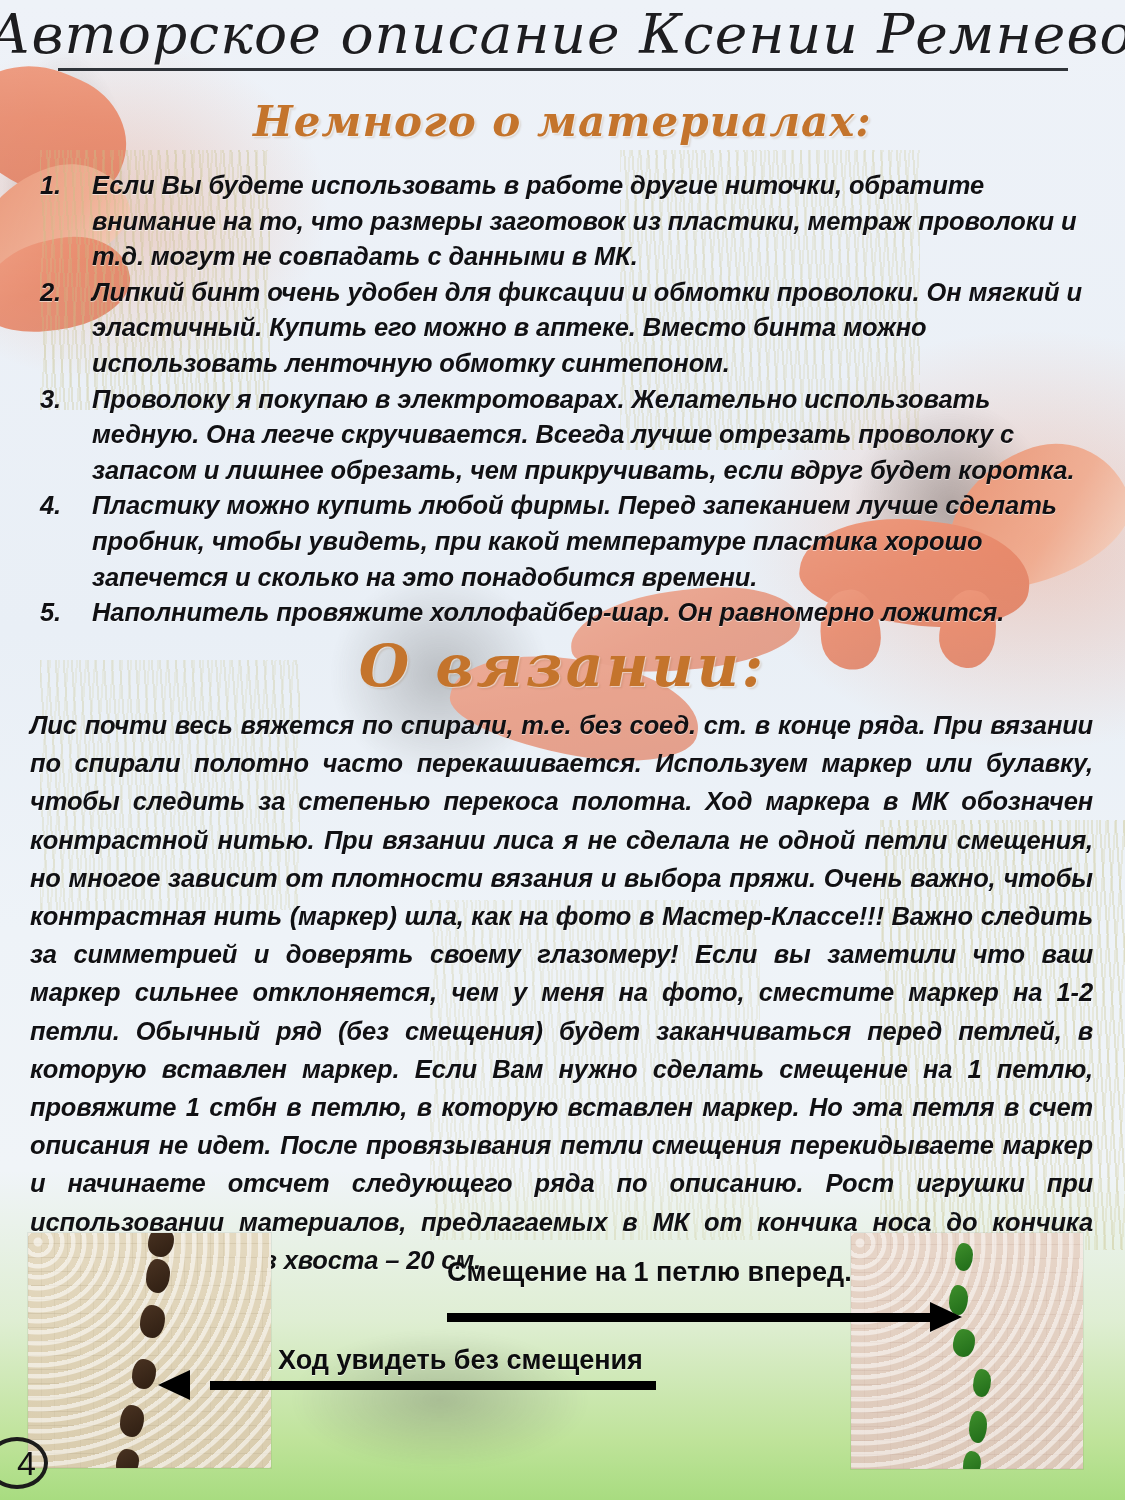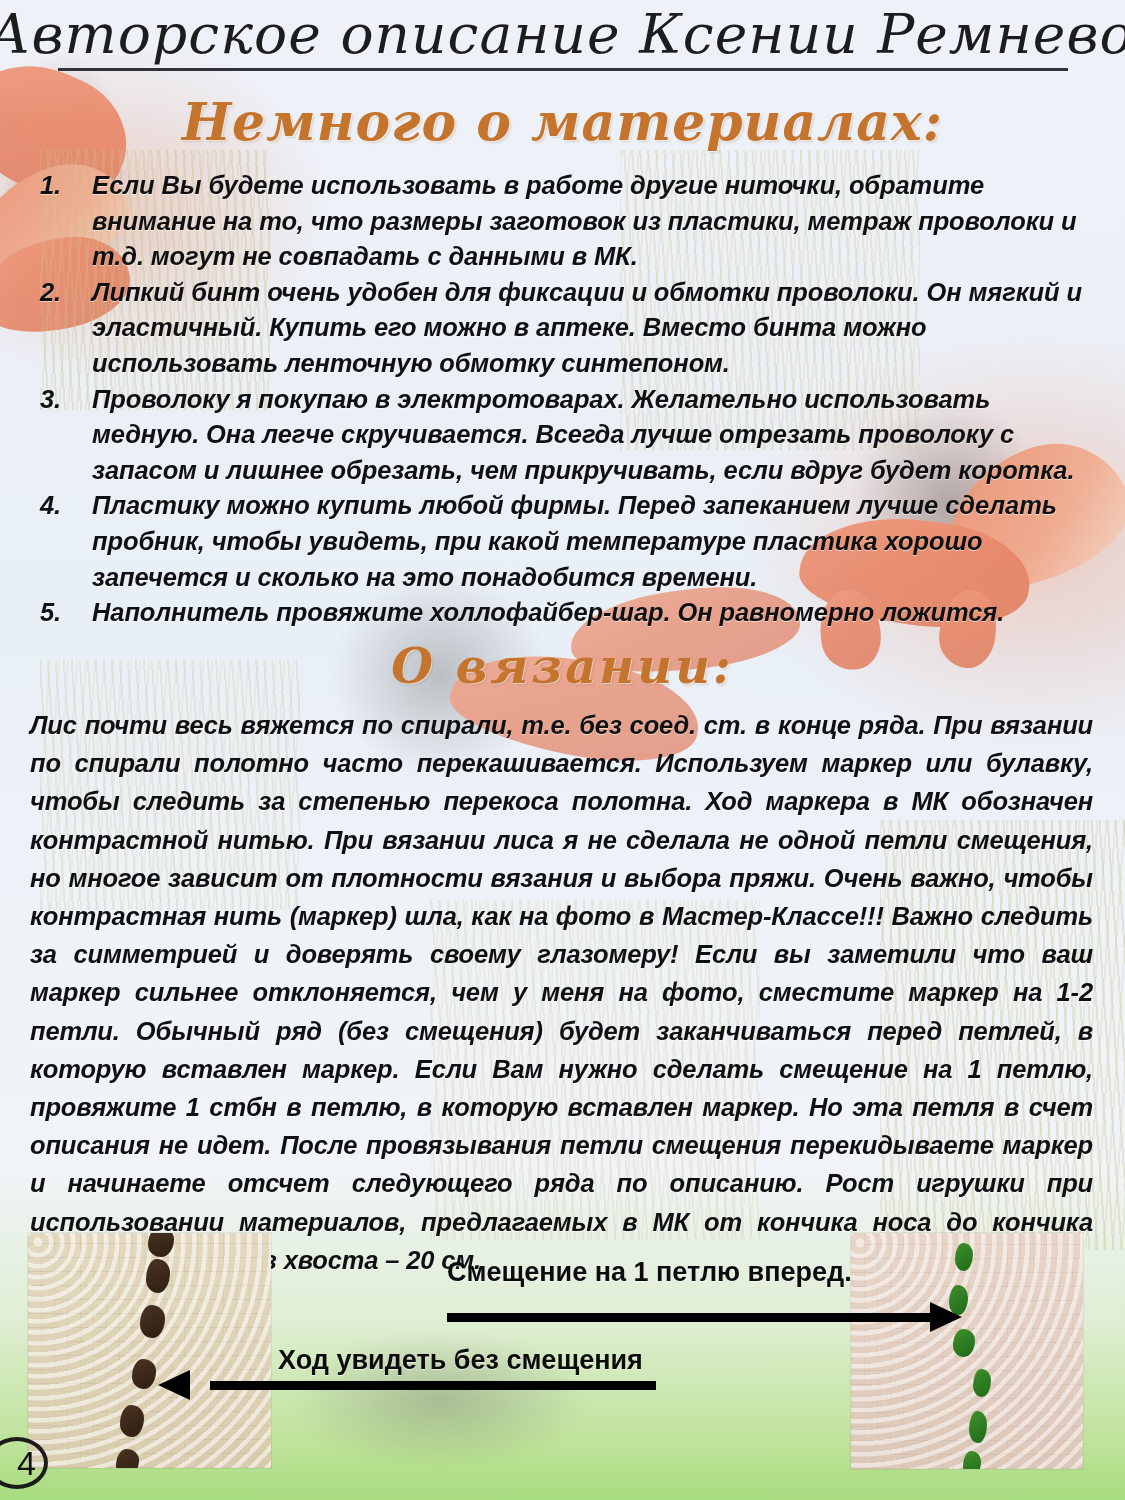--- a/index.html
+++ b/index.html
@@ -75,22 +75,22 @@
   }
 
   .script-heading{
     position:absolute;width:1125px;text-align:center;
     font-family:"DejaVu Serif", serif;
     font-style:italic;font-weight:bold;
     color:#c4742c;
     text-shadow:1px 1px 1px rgba(255,255,255,.55), 2px 2px 2px rgba(120,70,20,.18);
     white-space:nowrap;
   }
-  #heading-materials{top:94px;font-size:52px;line-height:56px;letter-spacing:1px;text-align:center;}
-  #heading-knitting{top:638px;font-size:48px;line-height:56px;letter-spacing:3px;}
+  #heading-materials{top:94px;font-size:42px;line-height:56px;letter-spacing:1px;text-align:center;}
+  #heading-knitting{top:638px;font-size:58px;line-height:56px;letter-spacing:3px;}
 
   
   #materials-list{
     position:absolute;top:168px;left:30px;width:1065px;
     margin:0;padding:0;list-style:none;
   }
   #materials-list li{
     position:relative;
     padding-left:62px;
     font-size:25.5px;

